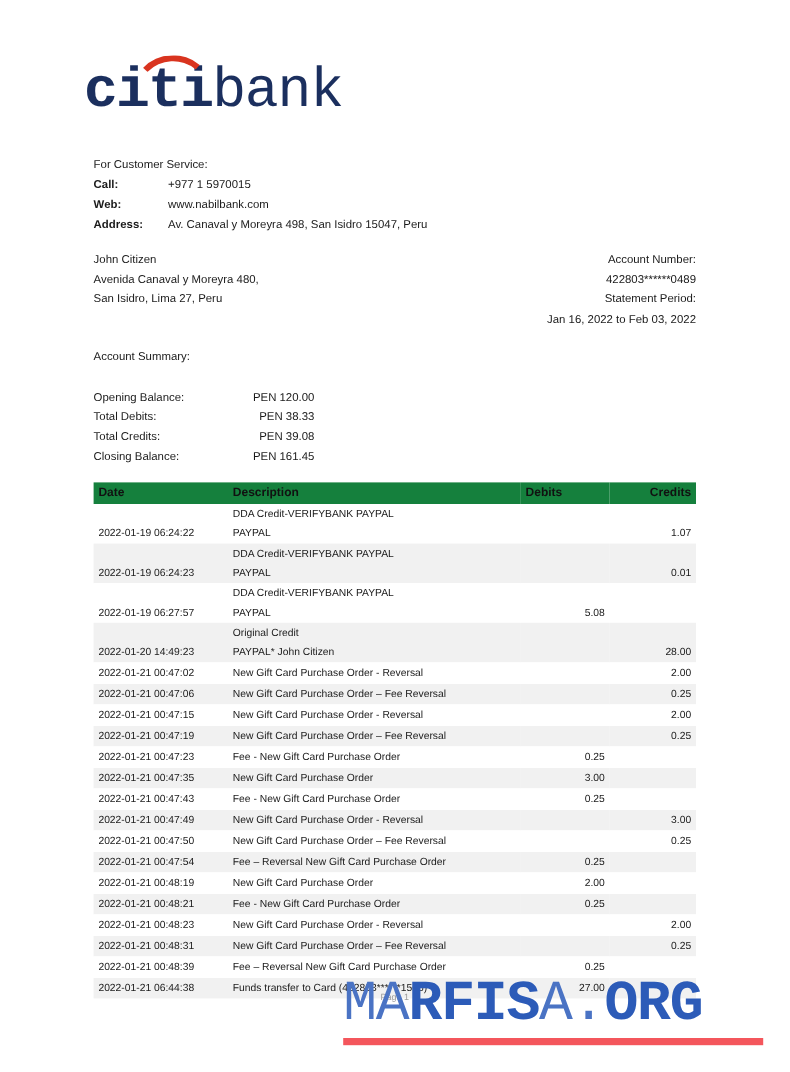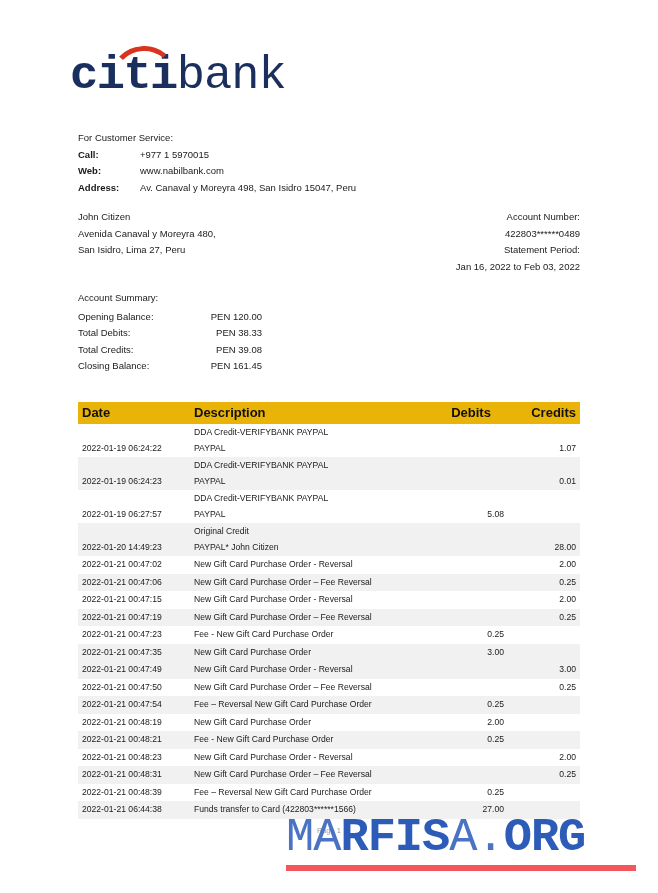--- a/index.html
+++ b/index.html
@@ -89,45 +89,45 @@
 
   
   #account-meta {
     right: 78px;
     top: 209px;
     text-align: right;
   }
 
   
   #account-summary { left: 78px; top: 290px; }
-  #account-summary .sum-title { margin-bottom: 2px; }
+  #account-summary .sum-title { margin-bottom: 17px; }
   .sum-row { display: flex; }
   .sum-label { width: 100px; flex: none; }
   .sum-amount { width: 84px; text-align: right; }
 
   
   #txn-table {
     position: absolute;
     left: 78px;
     top: 402px;
     width: 502px;
     border-collapse: collapse;
     font-size: 8.6px;
   }
   #txn-table th {
-    background: #eab308;
+    background: #15803d;
     font-weight: bold;
-    font-size: 13px;
+    font-size: 10px;
     padding: 3px 4px 4px 4px;
     color: #111;
     border: none;
   }
   #txn-table th.c-date { text-align: left; width: 112px; }
   #txn-table th.c-desc { text-align: left; }
-  #txn-table th.c-deb  { text-align: center; width: 74px; }
+  #txn-table th.c-deb  { text-align: left; width: 74px; }
   #txn-table th.c-cre  { text-align: right; width: 72px; }
 
   #txn-table td {
     padding: 1px 4px;
     vertical-align: bottom;
     line-height: 15.5px;
     border: none;
     white-space: nowrap;
   }
   #txn-table td.c-date { text-align: left; }
@@ -313,20 +313,26 @@
           <td class="c-desc">Fee - New Gift Card Purchase Order</td>
           <td class="c-deb">0.25</td>
           <td class="c-cre"></td>
         </tr>
         <tr class="even">
           <td class="c-date">2022-01-21 00:47:35</td>
           <td class="c-desc">New Gift Card Purchase Order</td>
           <td class="c-deb">3.00</td>
           <td class="c-cre"></td>
         </tr>
+        <tr class="odd">
+          <td class="c-date">2022-01-21 00:47:43</td>
+          <td class="c-desc">Fee - New Gift Card Purchase Order</td>
+          <td class="c-deb">0.25</td>
+          <td class="c-cre"></td>
+        </tr>
         <tr class="even">
           <td class="c-date">2022-01-21 00:47:49</td>
           <td class="c-desc">New Gift Card Purchase Order - Reversal</td>
           <td class="c-deb"></td>
           <td class="c-cre">3.00</td>
         </tr>
         <tr class="odd">
           <td class="c-date">2022-01-21 00:47:50</td>
           <td class="c-desc">New Gift Card Purchase Order – Fee Reversal</td>
           <td class="c-deb"></td>

